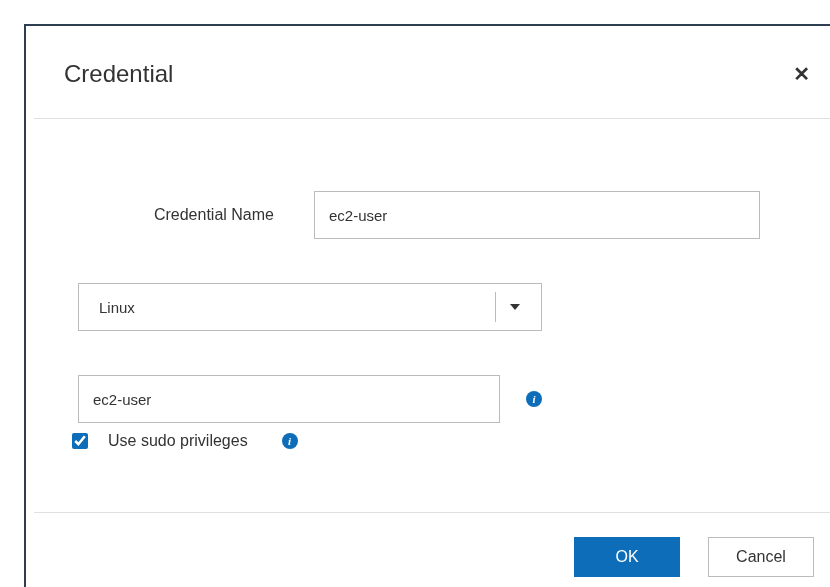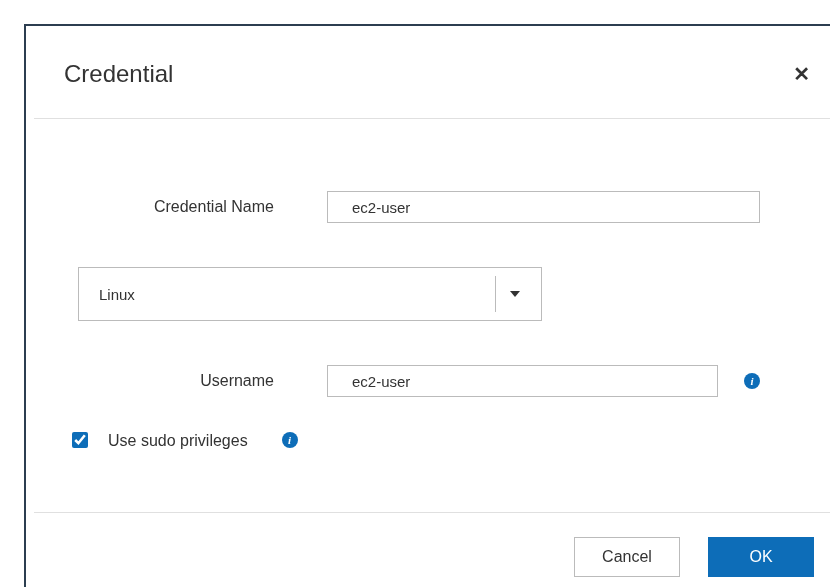--- a/index.html
+++ b/index.html
@@ -44,52 +44,51 @@
     }
     .dialog-body {
       flex: 1;
       padding: 32px 60px 20px 20px;
       position: relative;
     }
     .form-row {
       display: flex;
       align-items: center;
       margin-bottom: 12px;
-      gap: 13px;
     }
     .form-label {
       width: 220px;
       text-align: right;
       padding-right: 16px;
       font-size: 16px;
       color: #333;
     }
     .form-control-wrap {
       flex: 1;
       display: flex;
       align-items: center;
       max-width: 480px;
     }
     .text-input {
       flex: 1;
-      height: 32px;
+      height: 48px;
       border: 1px solid #bbb;
-      padding: 0 24px;
+      padding: 0 14px;
       font-size: 15px;
       color: #333;
       outline: none;
     }
     .text-input.focused {
       border: 1px solid #3b99fc;
       box-shadow: 0 0 3px rgba(59,153,252,0.5);
     }
     .select-wrap {
       flex: 1;
       display: flex;
-      height: 54px;
+      height: 48px;
       border: 1px solid #bbb;
     }
     .select-display {
       flex: 1;
       padding: 0 12px;
       display: flex;
       align-items: center;
       font-size: 15px;
       color: #333;
     }
@@ -121,20 +120,21 @@
       justify-content: center;
       font-family: Georgia, serif;
       cursor: pointer;
       margin-left: 18px;
     }
     .sudo-row {
       position: absolute;
       bottom: 30px;
       left: 22px;
       display: flex;
+      align-items: center;
     }
     .sudo-checkbox {
       width: 16px;
       height: 16px;
       accent-color: #0d6db8;
       cursor: pointer;
     }
     .sudo-label {
       margin-left: 12px;
       font-size: 16px;
@@ -184,34 +184,33 @@
     <div class="form-row">
       <div class="form-control-wrap">
         <div class="select-wrap">
           <div class="select-display">Linux</div>
           <div class="select-arrow"></div>
         </div>
       </div>
     </div>
 
     <div class="form-row">
-      <div class="form-label">Username</div>
       <div class="form-control-wrap">
         <input type="text" class="text-input" value="ec2-user" style="">
         <span class="info-icon">i</span>
       </div>
     </div>
 
 
     <div class="sudo-row">
       <input type="checkbox" class="sudo-checkbox" checked="" style="">
       <span class="sudo-label">Use sudo privileges</span>
       <span class="info-icon" style="margin-left:26px;">i</span>
     </div>
 
   </div>
 
   <div class="dialog-footer">
+    <button class="btn btn-primary">OK</button>
     <button class="btn">Cancel</button>
-    <button class="btn btn-primary">OK</button>
   </div>
 
 </div>
 
 </body></html>

